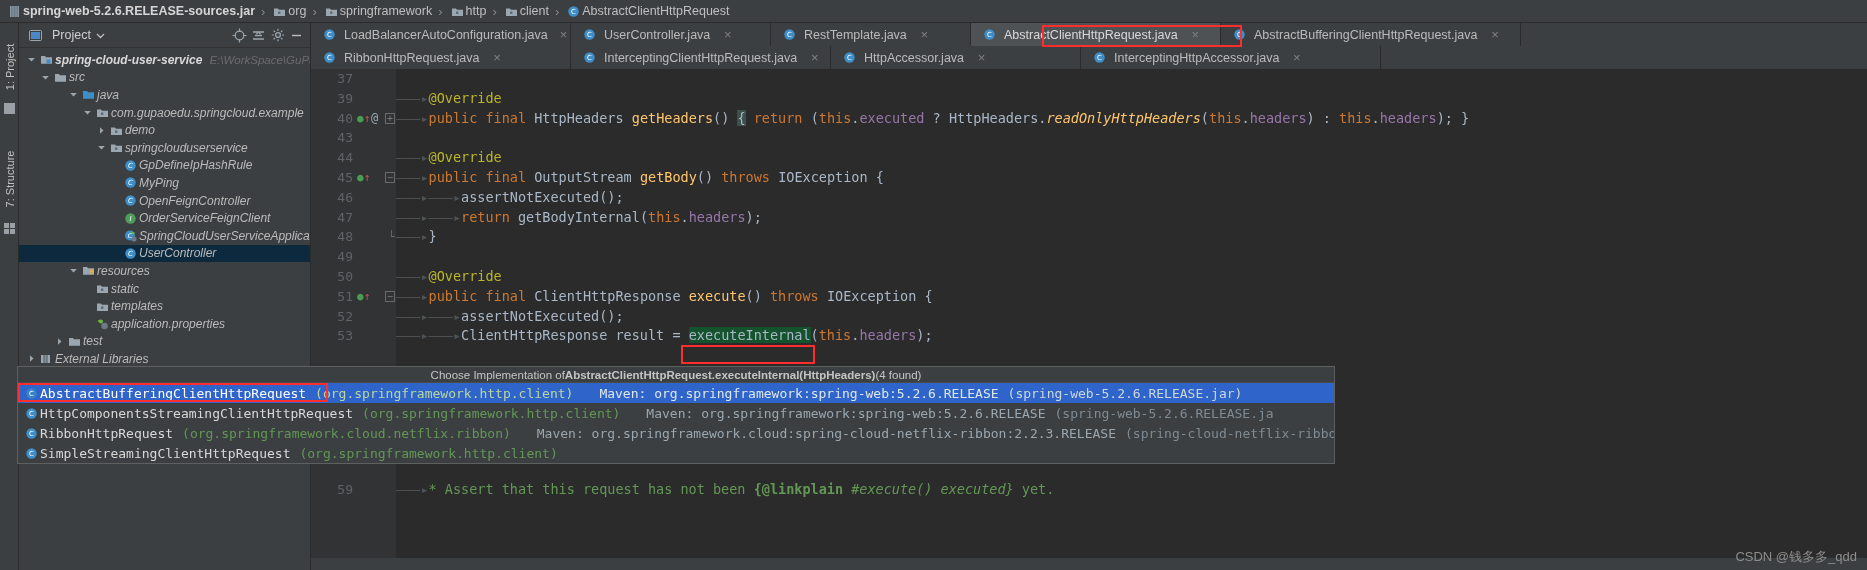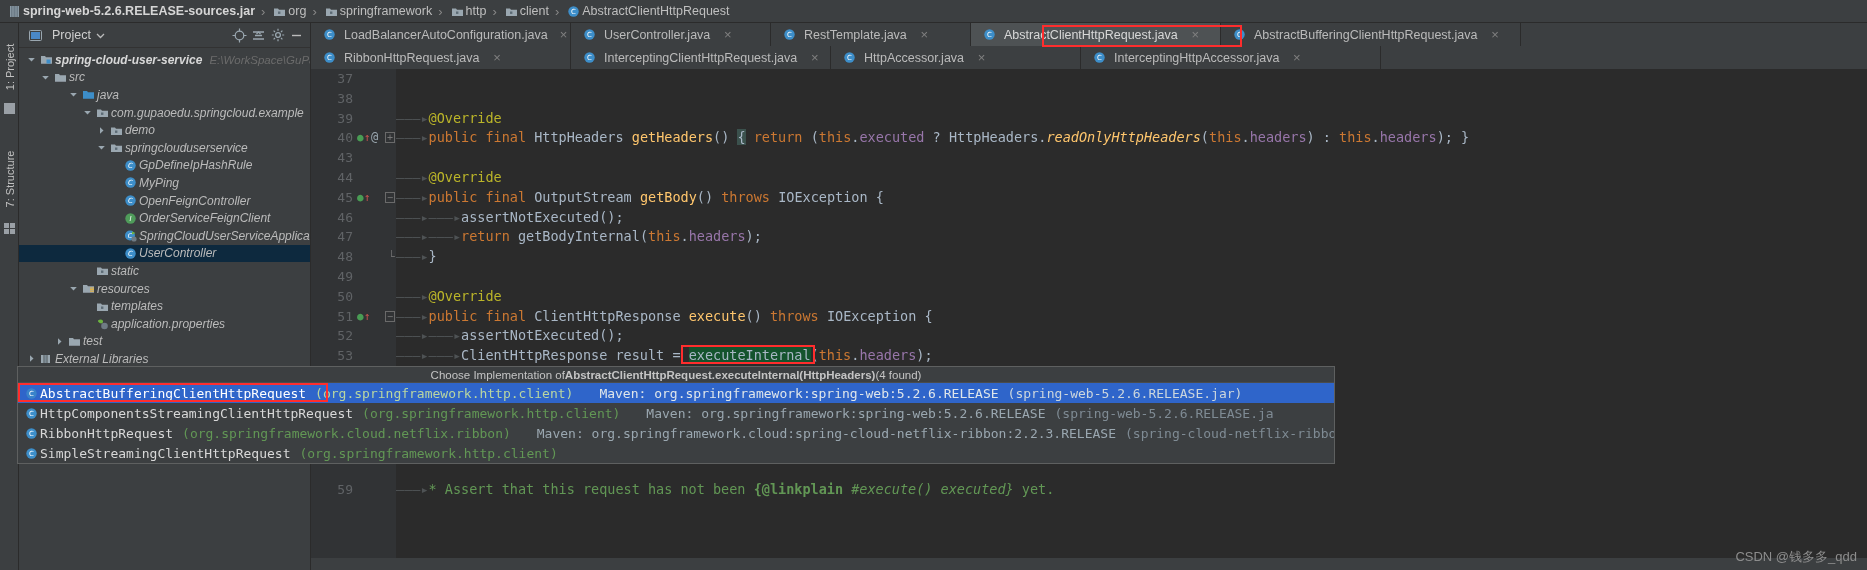--- a/index.html
+++ b/index.html
@@ -411,43 +411,43 @@
         <div class="row sel" style="padding-left: 90px;">
           <span class="arrow"></span>
           <span class="ic">
             <svg width="13" height="13" viewBox="0 0 13 13">
               <circle cx="6.5" cy="6.5" r="5.2" fill="#3d8ec9"></circle>
               <text x="6.5" y="9.4" font-size="7" font-family="DejaVu Sans, sans-serif" fill="#fff" text-anchor="middle">C</text>
             </svg>
           </span>
           <span class="nm">UserController</span>
         </div>
+        <div class="row" style="padding-left: 48px;">
+          <span class="arrow">
+            <svg width="9" height="9" viewBox="0 0 9 9">
+              <path d="M1.2 3 L4.5 6.5 L7.8 3 Z" fill="#9aa7b0"></path>
+            </svg>
+          </span>
+          <span class="ic">
+            <svg width="13" height="13" viewBox="0 0 13 13">
+              <path d="M1 3h4l1 1.3h6v6.4H1z" fill="#9aa7b0"></path>
+              <path d="M8 6h4M8 7.6h4M8 9.2h4" stroke="#e8b33a" stroke-width="1"></path>
+            </svg>
+          </span>
+          <span class="nm">resources</span>
+        </div>
         <div class="row" style="padding-left: 62px;">
           <span class="arrow"></span>
           <span class="ic">
             <svg width="13" height="13" viewBox="0 0 13 13">
               <path d="M1 3.5h4l1 1.3h6v6.2H1z" fill="#9aa7b0"></path>
               <rect x="5" y="6.5" width="2.4" height="2.4" fill="#5c6b75"></rect>
             </svg>
           </span>
           <span class="nm">static</span>
-        </div>
-        <div class="row" style="padding-left: 48px;">
-          <span class="arrow">
-            <svg width="9" height="9" viewBox="0 0 9 9">
-              <path d="M1.2 3 L4.5 6.5 L7.8 3 Z" fill="#9aa7b0"></path>
-            </svg>
-          </span>
-          <span class="ic">
-            <svg width="13" height="13" viewBox="0 0 13 13">
-              <path d="M1 3h4l1 1.3h6v6.4H1z" fill="#9aa7b0"></path>
-              <path d="M8 6h4M8 7.6h4M8 9.2h4" stroke="#e8b33a" stroke-width="1"></path>
-            </svg>
-          </span>
-          <span class="nm">resources</span>
         </div>
         <div class="row" style="padding-left: 62px;">
           <span class="arrow"></span>
           <span class="ic">
             <svg width="13" height="13" viewBox="0 0 13 13">
               <path d="M1 3.5h4l1 1.3h6v6.2H1z" fill="#9aa7b0"></path>
               <rect x="5" y="6.5" width="2.4" height="2.4" fill="#5c6b75"></rect>
             </svg>
           </span>
           <span class="nm">templates</span>
@@ -588,21 +588,20 @@
           <span class="tnm">InterceptingHttpAccessor.java</span>
           <span class="tx">×</span>
         </div>
       </div>
   </div>
 
   <div class="editor">
     <div class="gutter"></div>
     <div class="code" id="code">
         <div class="ln"><span class="lnum">37</span><span class="ctext"></span></div>
-        <div class="ln"><span class="lnum">38</span><span class="ctext"></span></div>
         <div class="ln"><span class="lnum">39</span><span class="ctext"><span class="tabarrow">———▸</span><span class="anno">@Override</span></span></div>
         <div class="ln"><span class="lnum">40</span><span class="gmark" style="left:46px;color:#499c54;">●<span style="color:#c75450">↑</span></span><span class="gmark" style="left:60px;color:#9aa7b0;font-size:12px;">@</span><span class="gmark" style="left:74px;color:#787878;font-size:10px;border:1px solid #6a6a6a;line-height:9px;padding:0 1px;top:4px;">+</span><span class="ctext"><span class="tabarrow">———▸</span><span class="kw">public</span><span class="dot"> </span><span class="kw">final</span><span class="dot"> </span><span class="typ">HttpHeaders</span><span class="dot"> </span><span class="mth">getHeaders</span><span class="typ">()</span><span class="dot"> </span><span class="brace-hl">{</span><span class="dot"> </span><span class="kw">return</span><span class="dot"> </span><span class="typ">(</span><span class="kw">this</span><span class="typ">.</span><span class="fld">executed</span><span class="typ"> ? </span><span class="typ">HttpHeaders</span><span class="typ">.</span><span class="mth" style="font-style:italic">readOnlyHttpHeaders</span><span class="typ">(</span><span class="kw">this</span><span class="typ">.</span><span class="fld">headers</span><span class="typ">) : </span><span class="kw">this</span><span class="typ">.</span><span class="fld">headers</span><span class="typ">); }</span></span></div>
         <div class="ln"><span class="lnum">43</span><span class="ctext"></span></div>
         <div class="ln"><span class="lnum">44</span><span class="ctext"><span class="tabarrow">———▸</span><span class="anno">@Override</span></span></div>
         <div class="ln"><span class="lnum">45</span><span class="gmark" style="left:46px;color:#499c54;">●<span style="color:#c75450">↑</span></span><span class="gmark" style="left:74px;color:#787878;font-size:10px;border:1px solid #6a6a6a;line-height:9px;padding:0 1px;top:4px;">−</span><span class="ctext"><span class="tabarrow">———▸</span><span class="kw">public</span><span class="dot"> </span><span class="kw">final</span><span class="dot"> </span><span class="typ">OutputStream</span><span class="dot"> </span><span class="mth">getBody</span><span class="typ">()</span><span class="dot"> </span><span class="kw">throws</span><span class="dot"> </span><span class="typ">IOException</span><span class="typ"> {</span></span></div>
         <div class="ln"><span class="lnum">46</span><span class="ctext"><span class="tabarrow">———▸———▸</span><span class="typ">assertNotExecuted</span><span class="typ">();</span></span></div>
         <div class="ln"><span class="lnum">47</span><span class="ctext"><span class="tabarrow">———▸———▸</span><span class="kw">return</span><span class="dot"> </span><span class="typ">getBodyInternal</span><span class="typ">(</span><span class="kw">this</span><span class="typ">.</span><span class="fld">headers</span><span class="typ">);</span></span></div>
         <div class="ln"><span class="lnum">48</span><span class="gmark" style="left:77px;color:#6a6a6a;">└</span><span class="ctext"><span class="tabarrow">———▸</span><span class="typ">}</span></span></div>
         <div class="ln"><span class="lnum">49</span><span class="ctext"></span></div>
         <div class="ln"><span class="lnum">50</span><span class="ctext"><span class="tabarrow">———▸</span><span class="anno">@Override</span></span></div>

